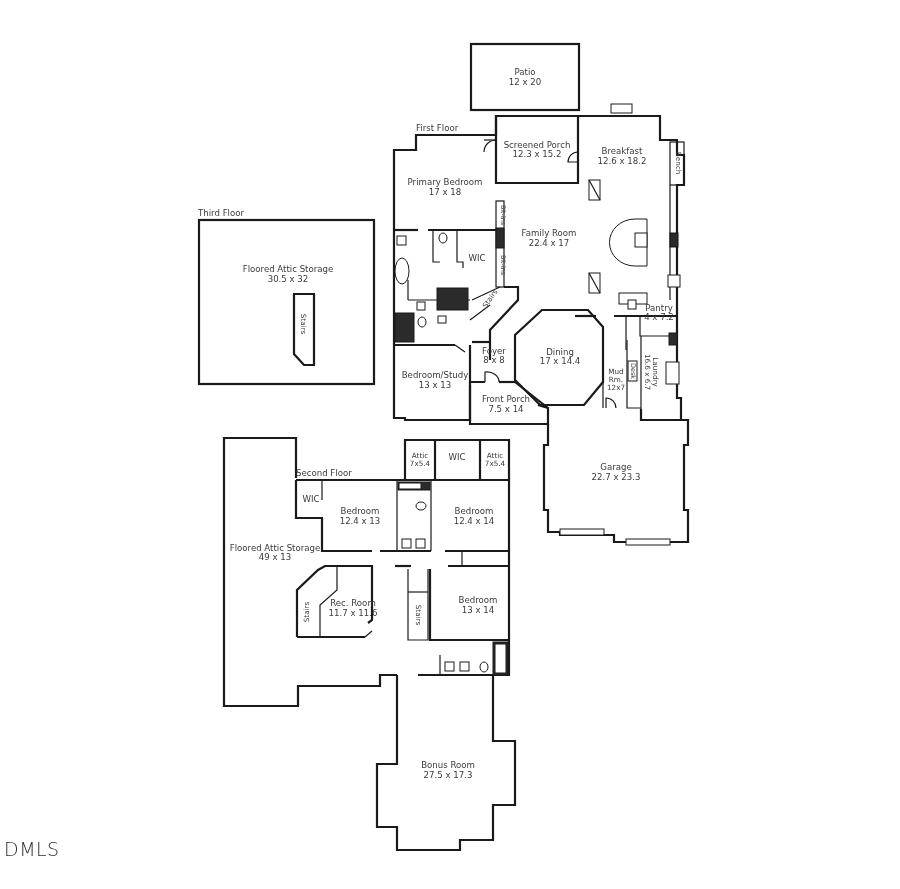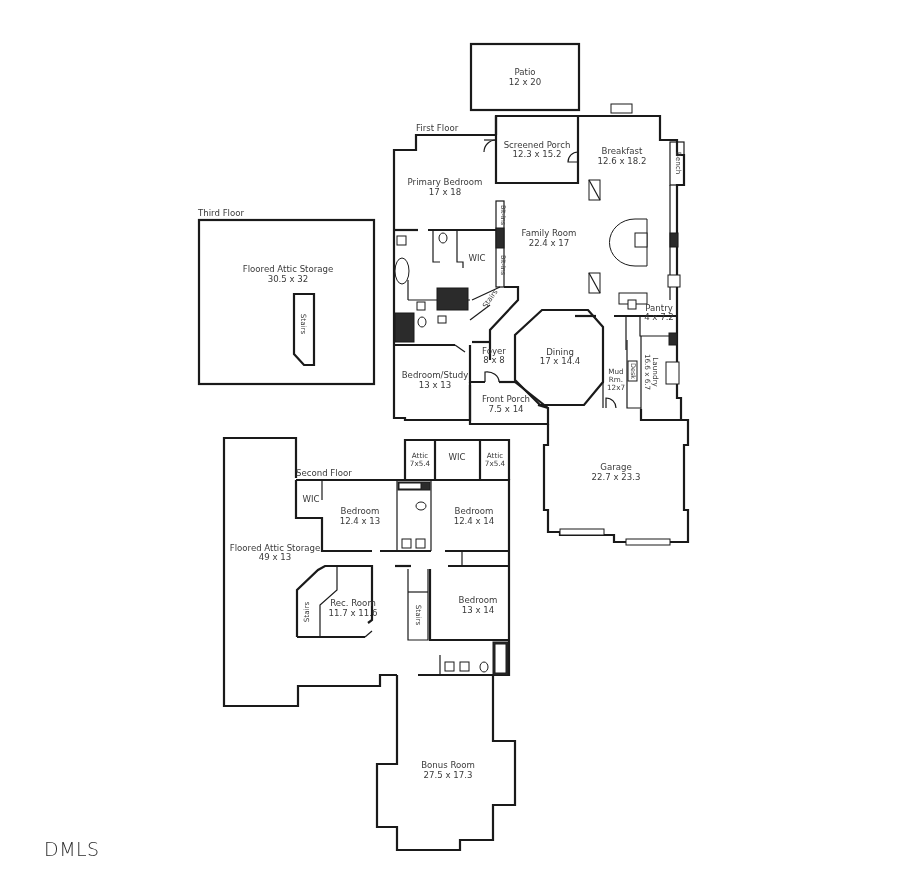--- a/index.html
+++ b/index.html
@@ -6,21 +6,21 @@
   body { width: 900px; height: 889px; position: relative; overflow: hidden; font-family: "DejaVu Sans", sans-serif; }
   svg { position: absolute; left: 0; top: 0; }
   .wall { fill: none; stroke: #1a1a1a; stroke-width: 2.2; stroke-linejoin: miter; }
   .thin { fill: none; stroke: #1a1a1a; stroke-width: 1.2; }
   .fix { fill: #fff; stroke: #1a1a1a; stroke-width: 1; }
   .dark { fill: #2b2b2b; stroke: #1a1a1a; stroke-width: 1; }
   .lbl { font-family: "DejaVu Sans", sans-serif; font-size: 8.6px; fill: #3a3a3a; text-anchor: middle; }
   .flr { font-family: "DejaVu Sans", sans-serif; font-size: 8.6px; fill: #3a3a3a; text-anchor: start; }
   .small { font-size: 7.2px; }
   .tiny { font-size: 6.4px; }
-  #mls { position: absolute; left: 4px; top: 838px; font-family: "DejaVu Sans", sans-serif; font-size: 19px; color: #2b2b2b; letter-spacing: 0.5px; font-weight: 300; margin-left: 40px; }
+  #mls { position: absolute; left: 4px; top: 838px; font-family: "DejaVu Sans", sans-serif; font-size: 19px; color: #2b2b2b; letter-spacing: 0.5px; font-weight: 300; }
 </style>
 </head>
 <body>
 
 <svg width="900" height="889" viewBox="0 0 900 889">
 
   <g>
 
     <rect class="wall" x="471" y="44" width="108" height="66"></rect>
     <text class="lbl" x="525" y="75">Patio</text>

